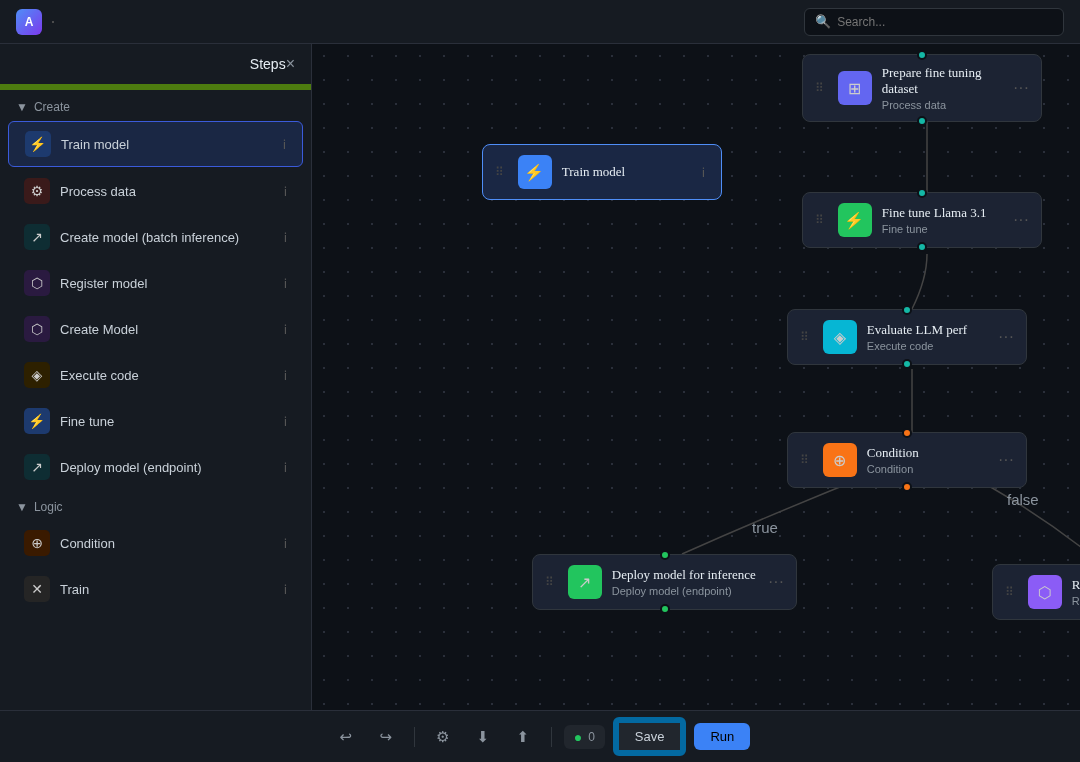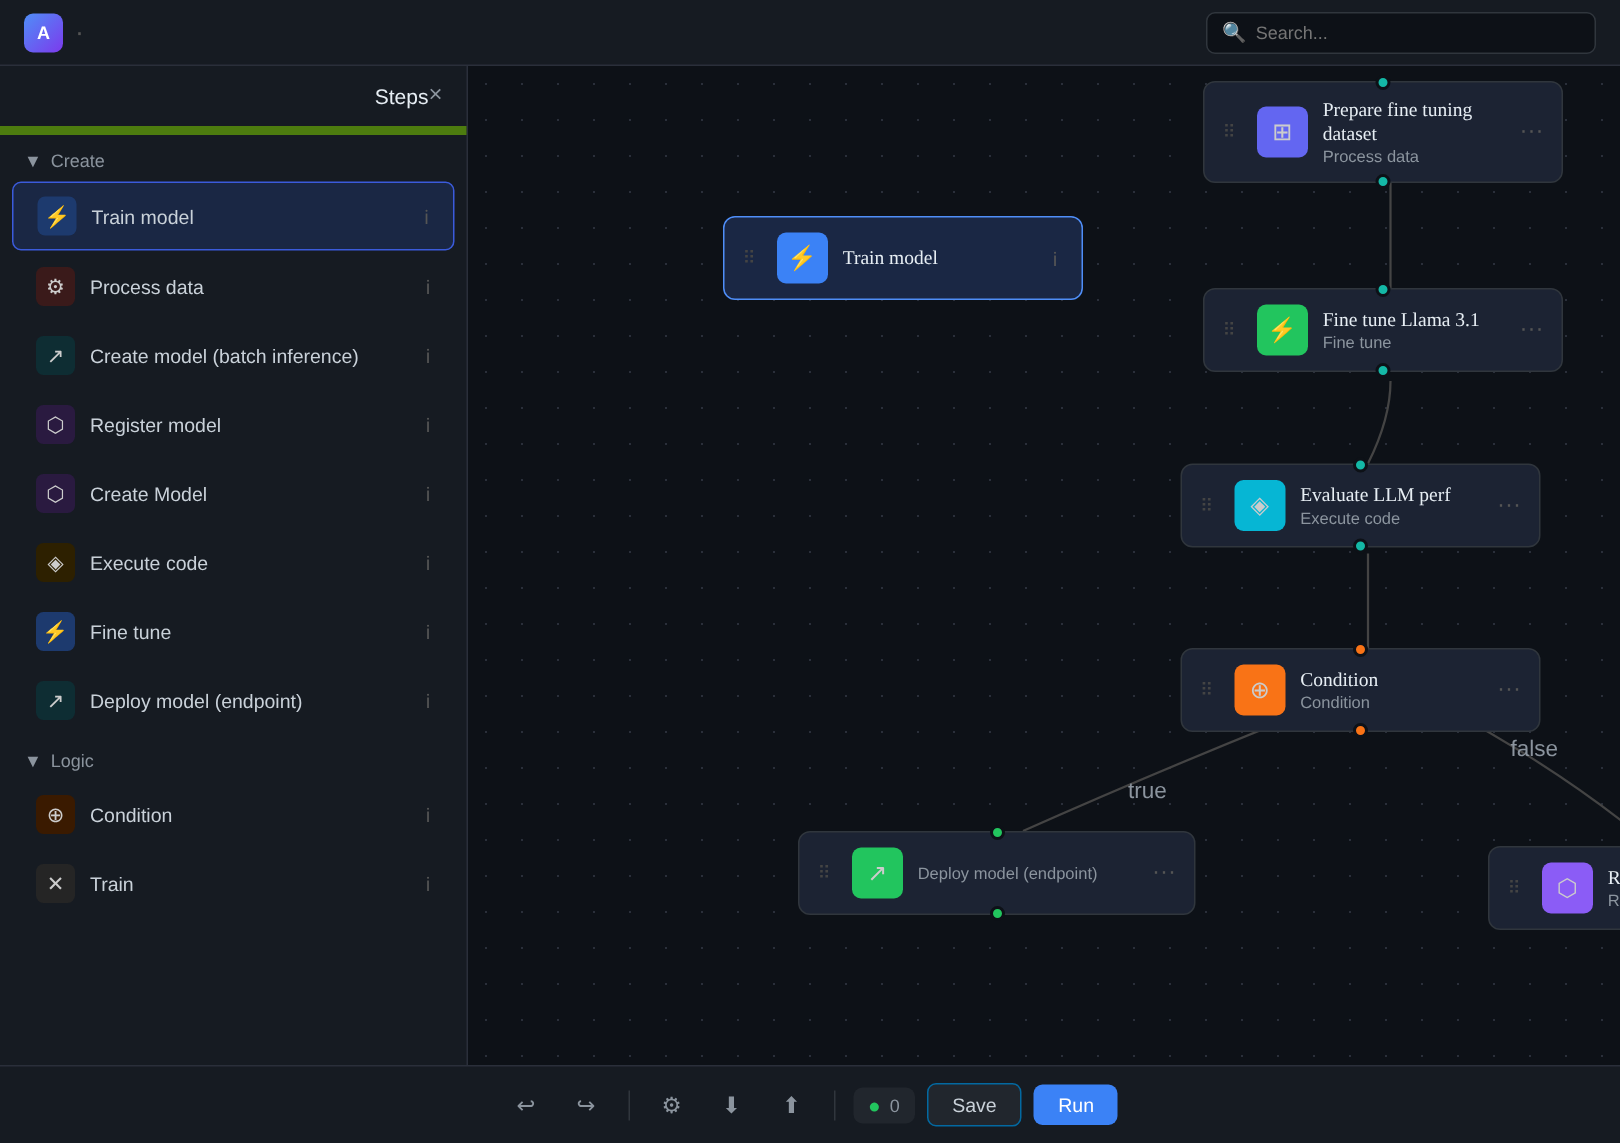--- a/index.html
+++ b/index.html
@@ -186,27 +186,27 @@
     .toolbar-divider {
       width: 1px; height: 20px; background: #30363d; margin: 0 4px;
     }
     .toolbar-status {
       display: flex; align-items: center; gap: 6px;
       background: #21262d; border-radius: 6px;
       padding: 4px 10px; font-size: 12px; color: #8b949e;
     }
     .toolbar-status .dot { color: #22c55e; font-size: 14px; }
     .save-btn {
-      background: #21262d; border: 1px solid #0369a1;
+      background: #21262d; border: 6px solid #0369a1;
       color: #c9d1d9; border-radius: 6px;
       padding: 6px 16px; cursor: pointer; font-size: 13px;
     }
     .run-btn {
       background: #3b82f6; border: none;
-      color: #ffffff; border-radius: 6px;
+      color: #000000; border-radius: 6px;
       padding: 6px 16px; cursor: pointer; font-size: 13px; font-weight: 500;
     }
 
     
     .conn-label {
       position: absolute;
       font-size: 15px;
       color: #8b949e;
       pointer-events: none;
     }
@@ -367,20 +367,21 @@
       </div>
       <span class="wf-node-menu">···</span>
       <div class="wf-node-handle top orange"></div>
       <div class="wf-node-handle bottom orange"></div>
     </div>
 
     <div class="wf-node" style="left:220px; top:510px; width:265px;">
       <span class="wf-node-drag">⠿</span>
       <div class="wf-node-icon" style="background:#22c55e;">↗</div>
       <div class="wf-node-info">
+        <div class="wf-node-title">Deploy model for inference</div>
         <div class="wf-node-sub">Deploy model (endpoint)</div>
       </div>
       <span class="wf-node-menu">···</span>
       <div class="wf-node-handle top green"></div>
       <div class="wf-node-handle bottom green"></div>
     </div>
 
     <div class="wf-node" style="left:680px; top:520px; width:230px;">
       <span class="wf-node-drag">⠿</span>
       <div class="wf-node-icon" style="background:#8b5cf6;">⬡</div>

